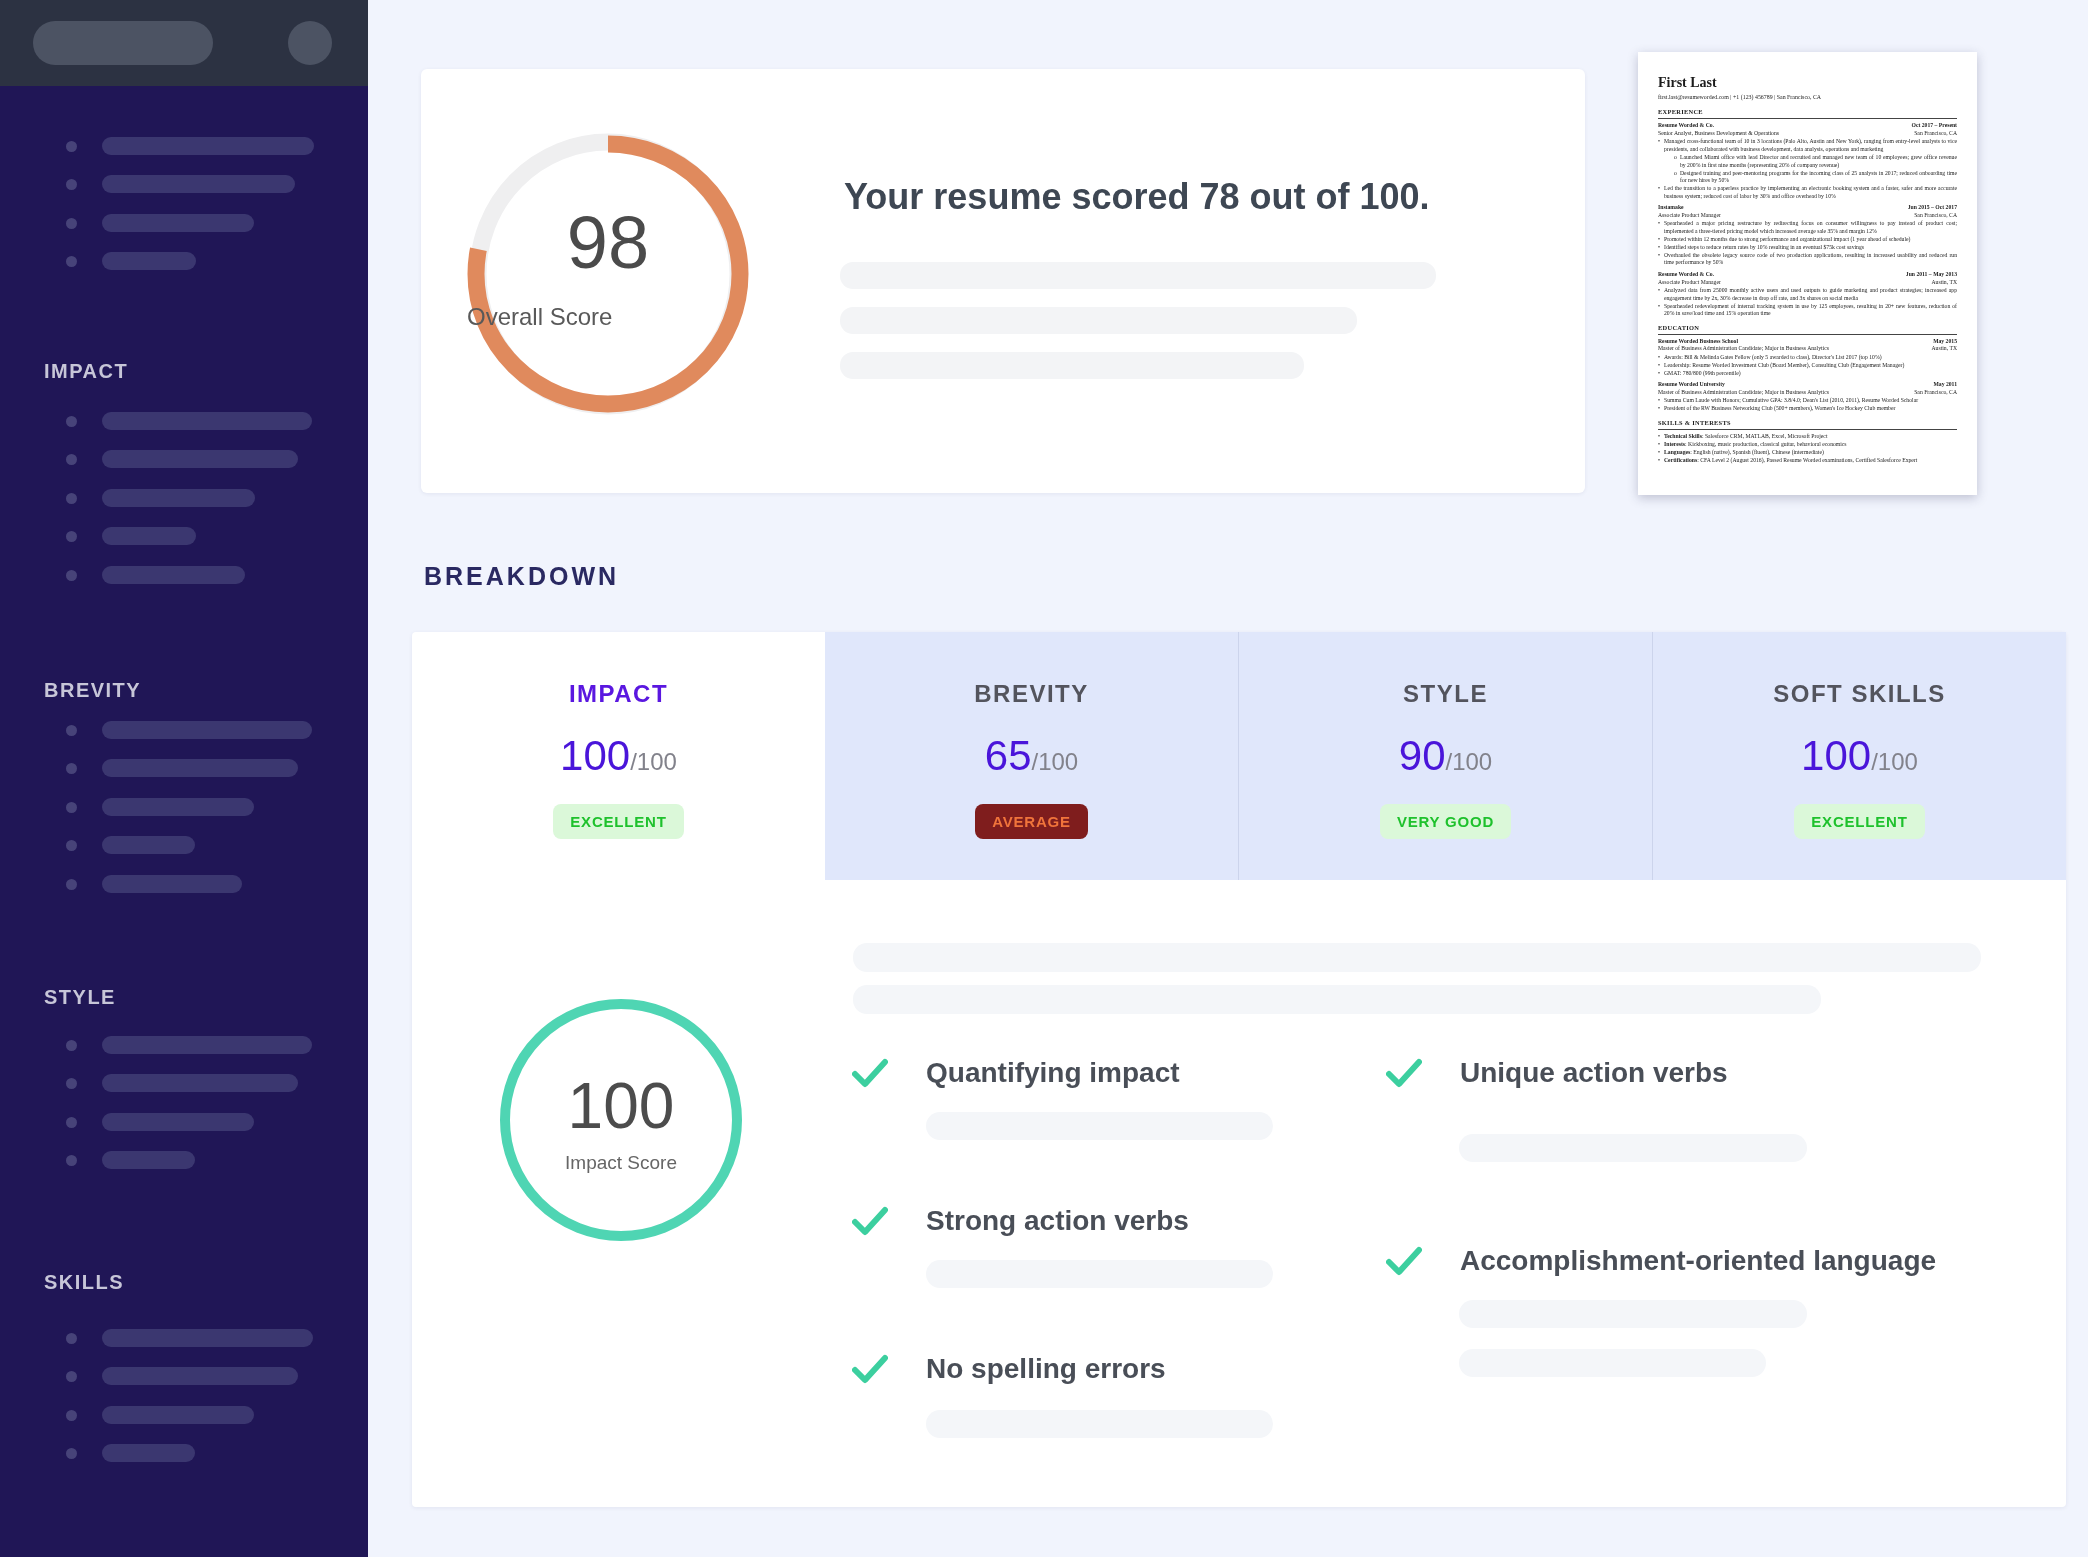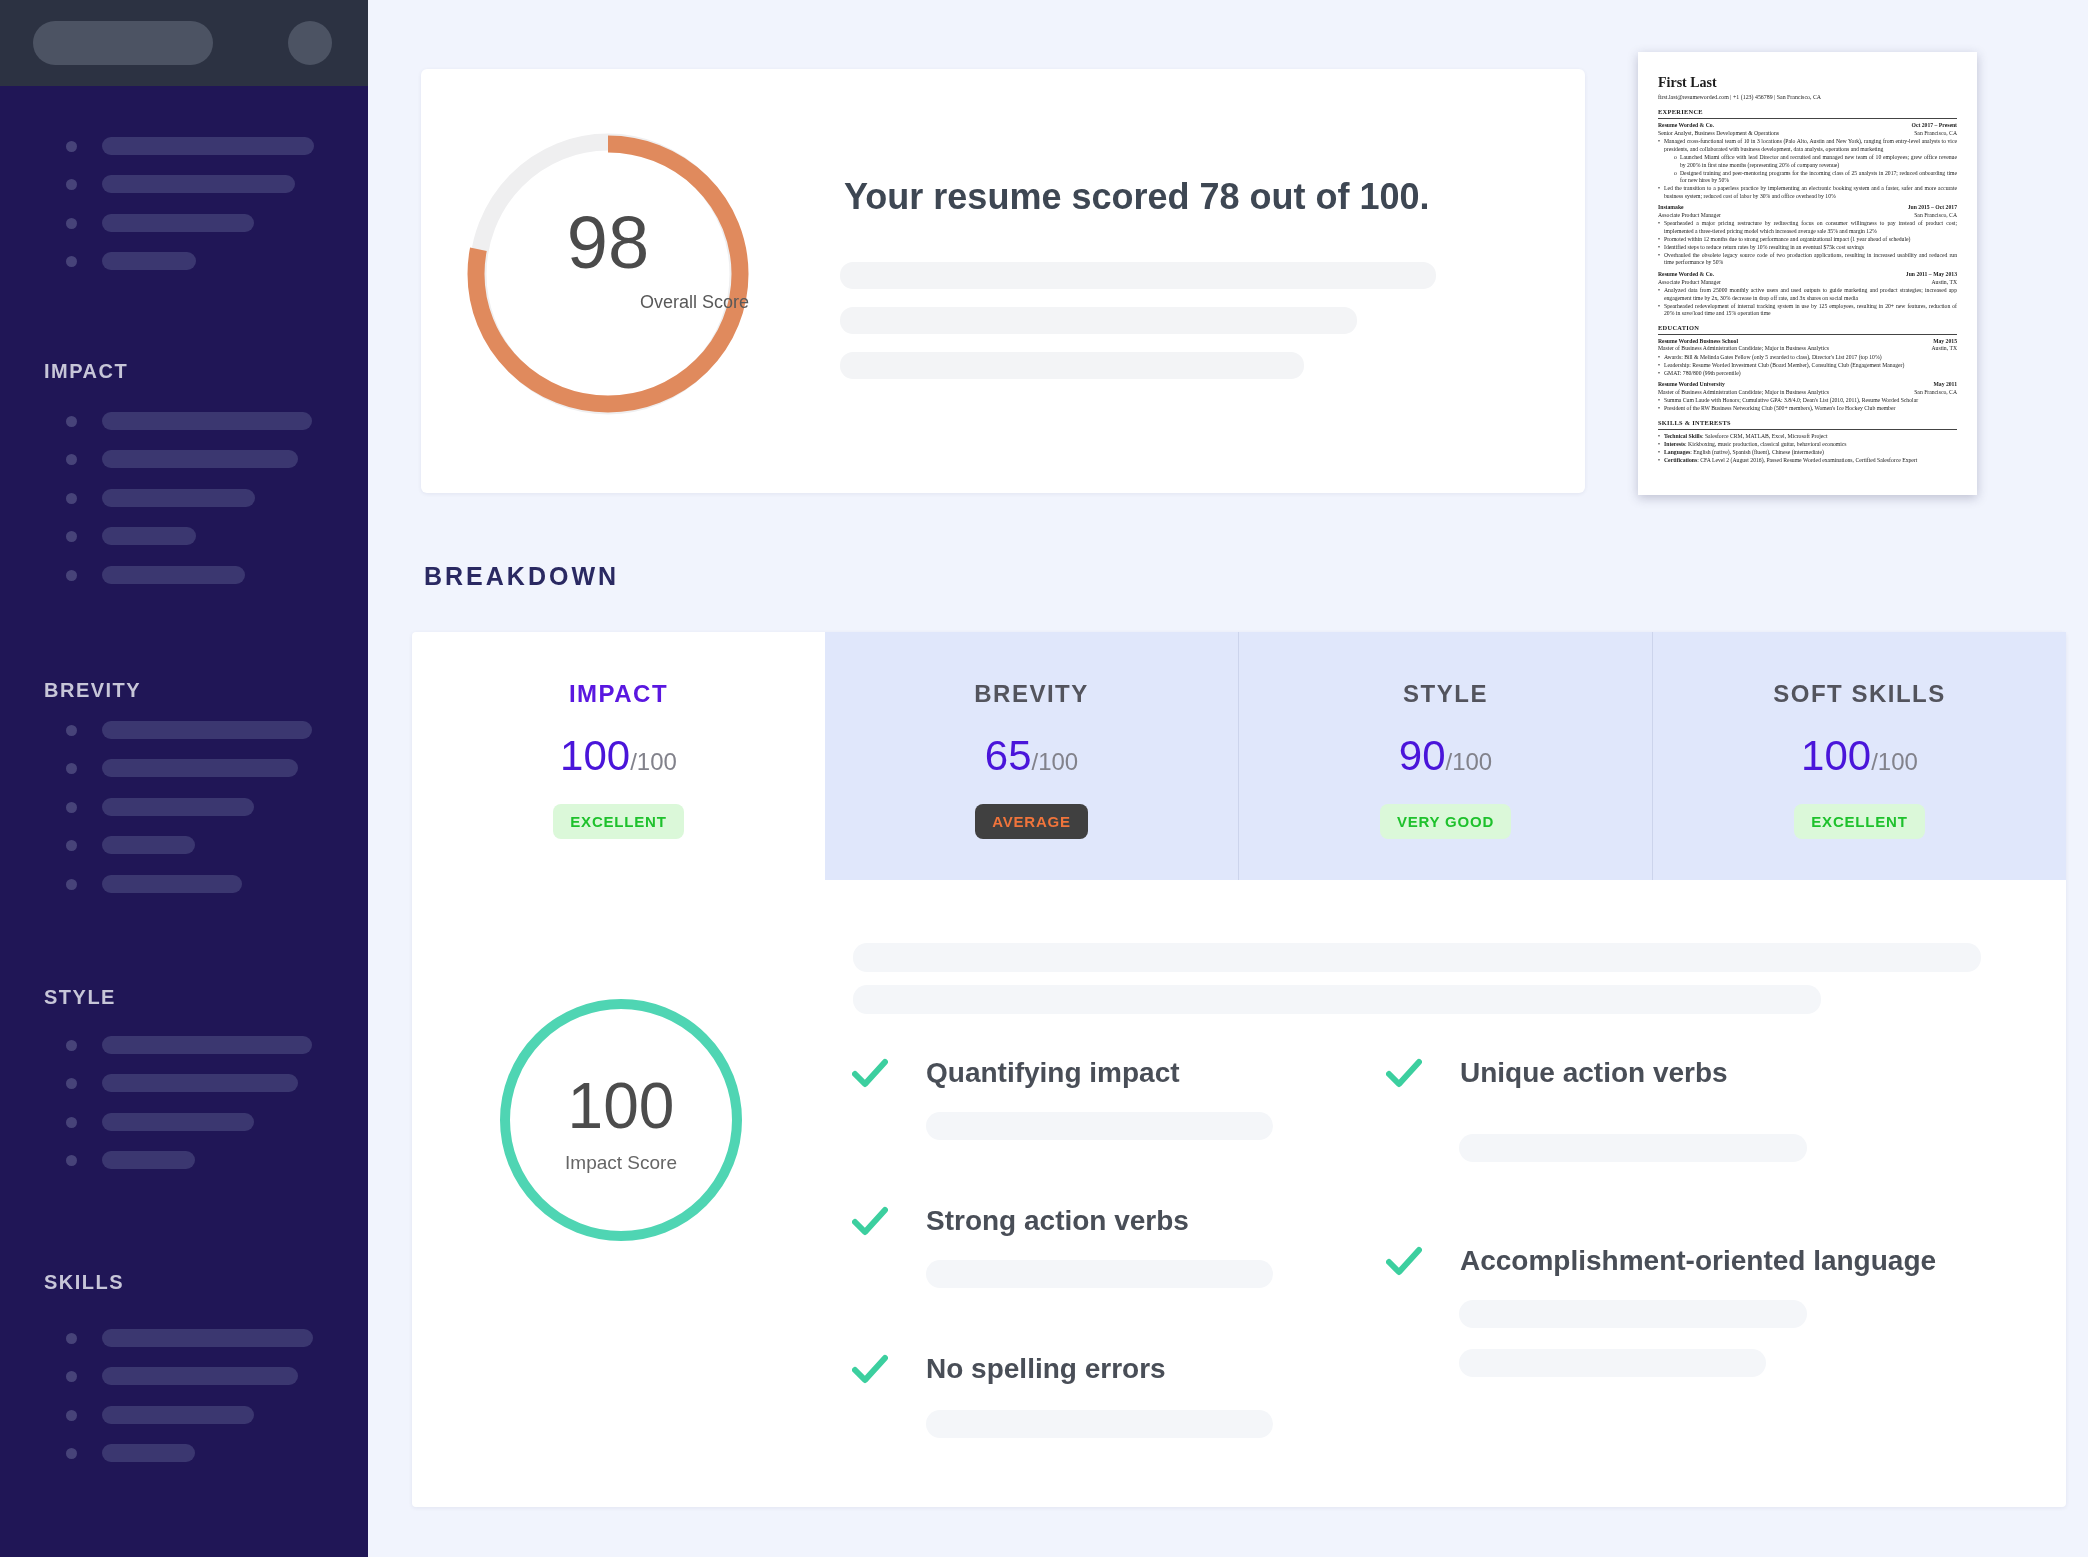--- a/index.html
+++ b/index.html
@@ -18,22 +18,22 @@
 
   
   .card{position:absolute;background:#fff;border-radius:6px;box-shadow:0 1px 4px rgba(30,30,80,.07);}
   .top-card{left:421px;top:69px;width:1164px;height:424px;}
   .bd-card{left:412px;top:632px;width:1654px;height:875px;border-radius:4px;}
 
   
   .donut{position:absolute;left:467px;top:132px;width:282px;height:284px;}
   .score-num{position:absolute;left:467px;top:206px;width:282px;text-align:center;
              font-size:74px;font-weight:300;color:#4b4b4b;line-height:74px;}
-  .score-label{position:absolute;left:467px;top:292px;width:282px;text-align:right;
-               font-size:18px;color:#595959;}
+  .score-label{position:absolute;left:467px;top:303px;width:282px;text-align:left;
+               font-size:24px;color:#595959;}
   .headline{position:absolute;left:840px;top:172px;width:720px;font-size:36px;font-weight:bold;color:#3e4753;}
   .ph{position:absolute;background:#f3f4f6;border-radius:13px;height:27px;}
   .ph-a{left:840px;top:262px;width:596px;}
   .ph-b{left:840px;top:307px;width:517px;}
   .ph-c{left:840px;top:352px;width:464px;}
 
   
   .resume{position:absolute;left:1638px;top:52px;width:339px;height:443px;background:#fff;
           box-shadow:0 3px 10px rgba(40,40,80,.25);box-sizing:border-box;
           padding:22px 20px;overflow:hidden;cursor:pointer;}
@@ -57,21 +57,21 @@
   .tab{flex:1 1 0;position:relative;text-align:center;cursor:pointer;}
   .tab.inactive{background:#e0e7fb;}
   .tab.inactive + .tab.inactive{border-left:1px solid #ccd4ec;}
   .tab-label{margin-top:48px;font-size:24px;font-weight:bold;letter-spacing:1.5px;color:#53545d;}
   .tab.active .tab-label{color:#5a17e0;}
   .tab-score{margin-top:24px;font-size:42px;color:#4a15da;}
   .tab-score .max{font-size:24px;color:#82828b;}
   .badge{display:inline-block;margin-top:24px;padding:9px 17px;border-radius:8px;
          font-size:15px;font-weight:bold;letter-spacing:.8px;}
   .badge-green{background:#dbf8d9;color:#1ec12c;}
-  .badge-orange{background:#404040;color:#f0743b;}
+  .badge-orange{background:#7f1d1d;color:#f0743b;}
 
   
   .ph2{position:absolute;background:#f4f6f9;border-radius:14px;height:29px;}
   .ring{position:absolute;left:499px;top:998px;width:244px;height:244px;}
   .ring-num{position:absolute;left:499px;top:1074px;width:244px;text-align:center;
             font-size:64px;font-weight:300;color:#4c4c4c;line-height:64px;}
   .ring-label{position:absolute;left:499px;top:1152px;width:244px;text-align:center;
               font-size:19px;color:#666;}
   .chk{position:absolute;width:36px;height:30px;}
   .chk-label{position:absolute;font-size:28px;font-weight:bold;color:#494e57;line-height:34px;}

